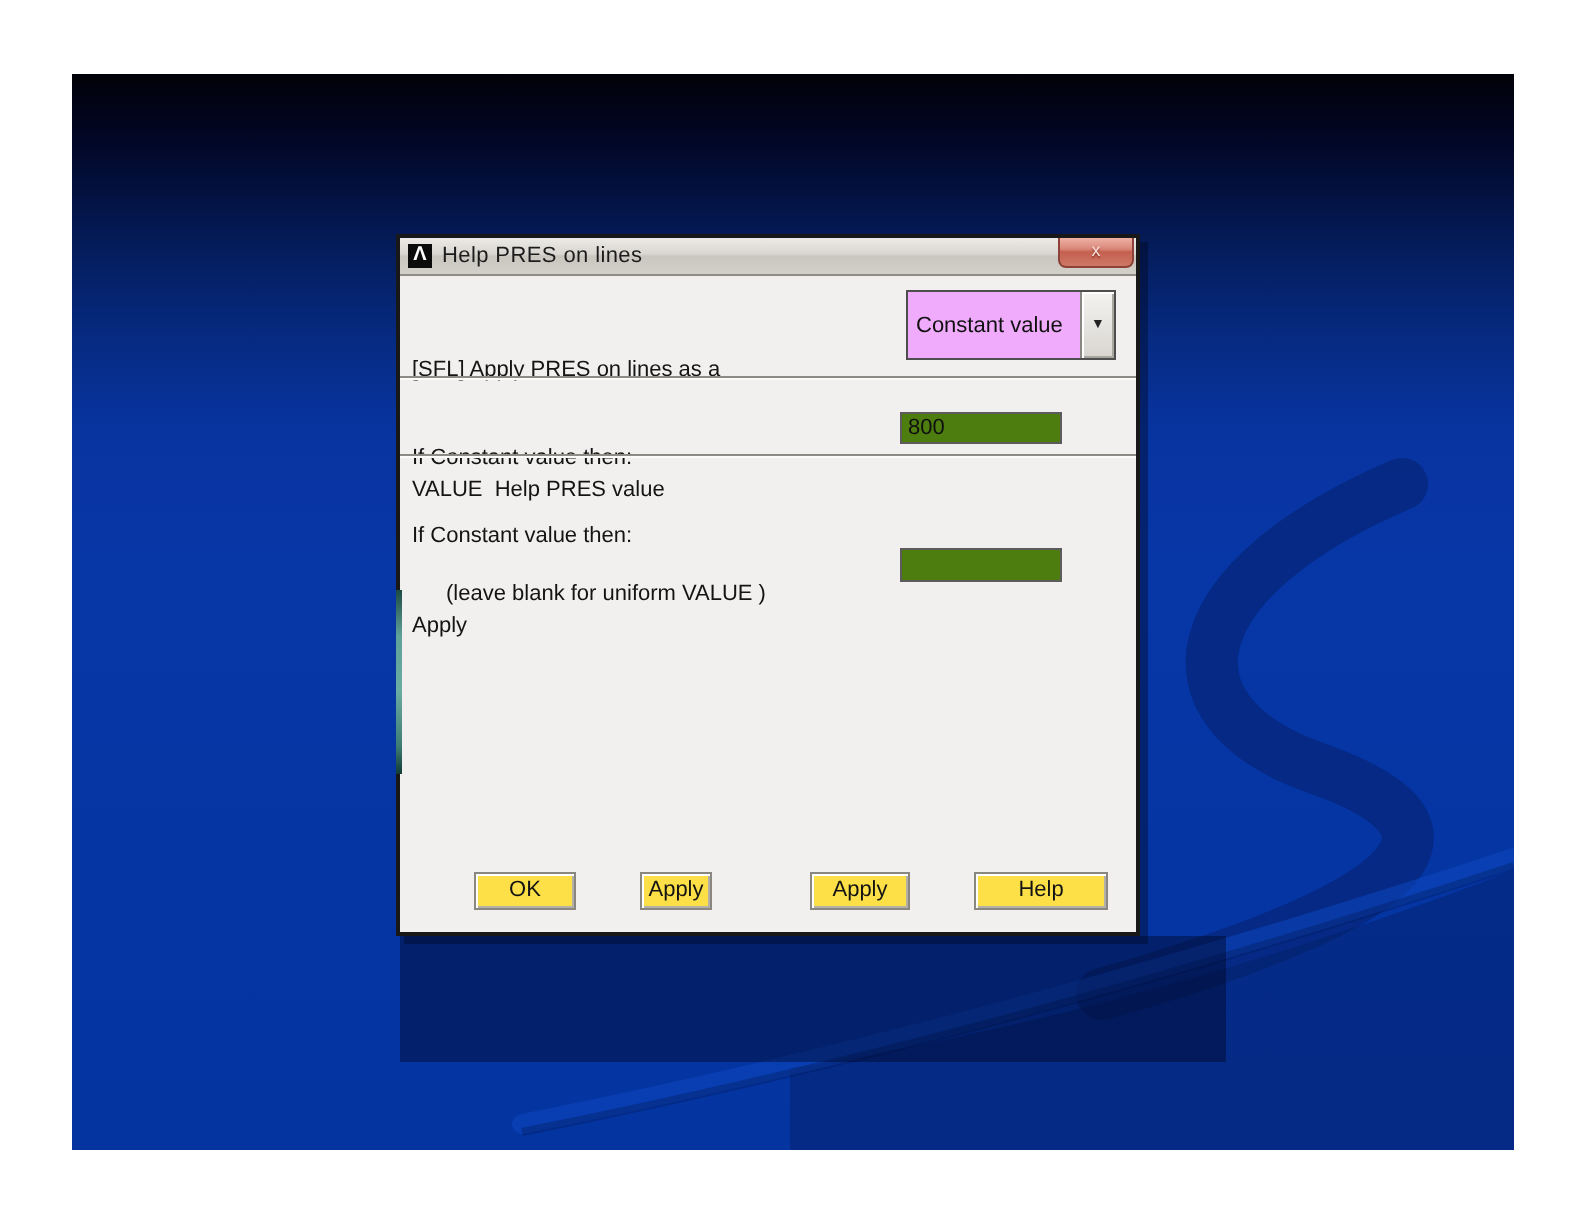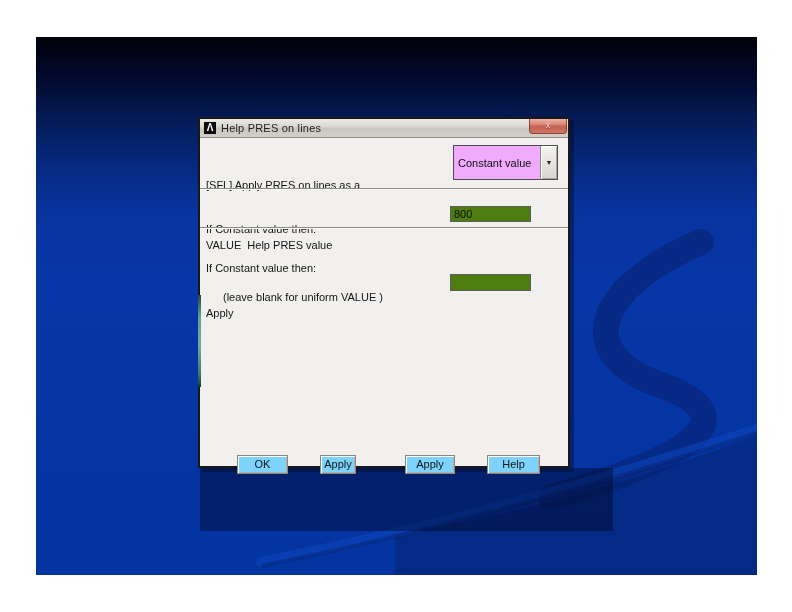--- a/index.html
+++ b/index.html
@@ -56,29 +56,29 @@
   .combo-arrow-btn { flex: 0 0 auto; width: 17px; height: 100%;
     background: linear-gradient(180deg, #f4f3f1, #d8d5d0);
     border-left: 1px solid #8a8782;
     box-shadow: inset 1px 1px 0 #ffffff, inset -1px -1px 0 #a9a6a0;
     font-size: 7px; color: #222; display: flex; align-items: center; justify-content: center; }
 
   .txt-input { position: absolute; left: 250px; width: 81px; height: 16px;
     border: 1px solid #5c5c5c; background: #4d7c0f; font-family: "Liberation Sans", sans-serif;
     font-size: 11px; padding: 0 3px; color: #101010; }
 
-  .btn { position: absolute; top: 317px; height: 19px; background: #7dd3fc;
+  .btn { position: absolute; top: 298px; height: 19px; background: #fde047;
     border: 1px solid #8a8781;
     box-shadow: inset 1px 1px 0 #ffffff, inset -1px -1px 0 #b3b0aa;
     font-family: "Liberation Sans", sans-serif; font-size: 11px; color: #141414;
     text-align: center; line-height: 17px; cursor: pointer; }
   .btn-ok     { left: 37px;  width: 51px; }
   .btn-apply  { left: 120px; width: 36px; }
   .btn-cancel { left: 205px; width: 50px; }
-  .btn-help   { left: 287px; width: 53px; }
+  .btn-help   { left: 287px; width: 67px; }
 </style>
 </head>
 <body>
 
 <div class="stage">
 
   <div class="slide">
     <svg width="721" height="538" viewBox="0 0 721 538" aria-hidden="true">
 
       <path d="M 665 205 C 555 252, 540 318, 622 347 C 702 375, 684 412, 515 460" fill="none" stroke="#05257a" stroke-opacity="0.75" stroke-width="26" stroke-linecap="round"></path>

